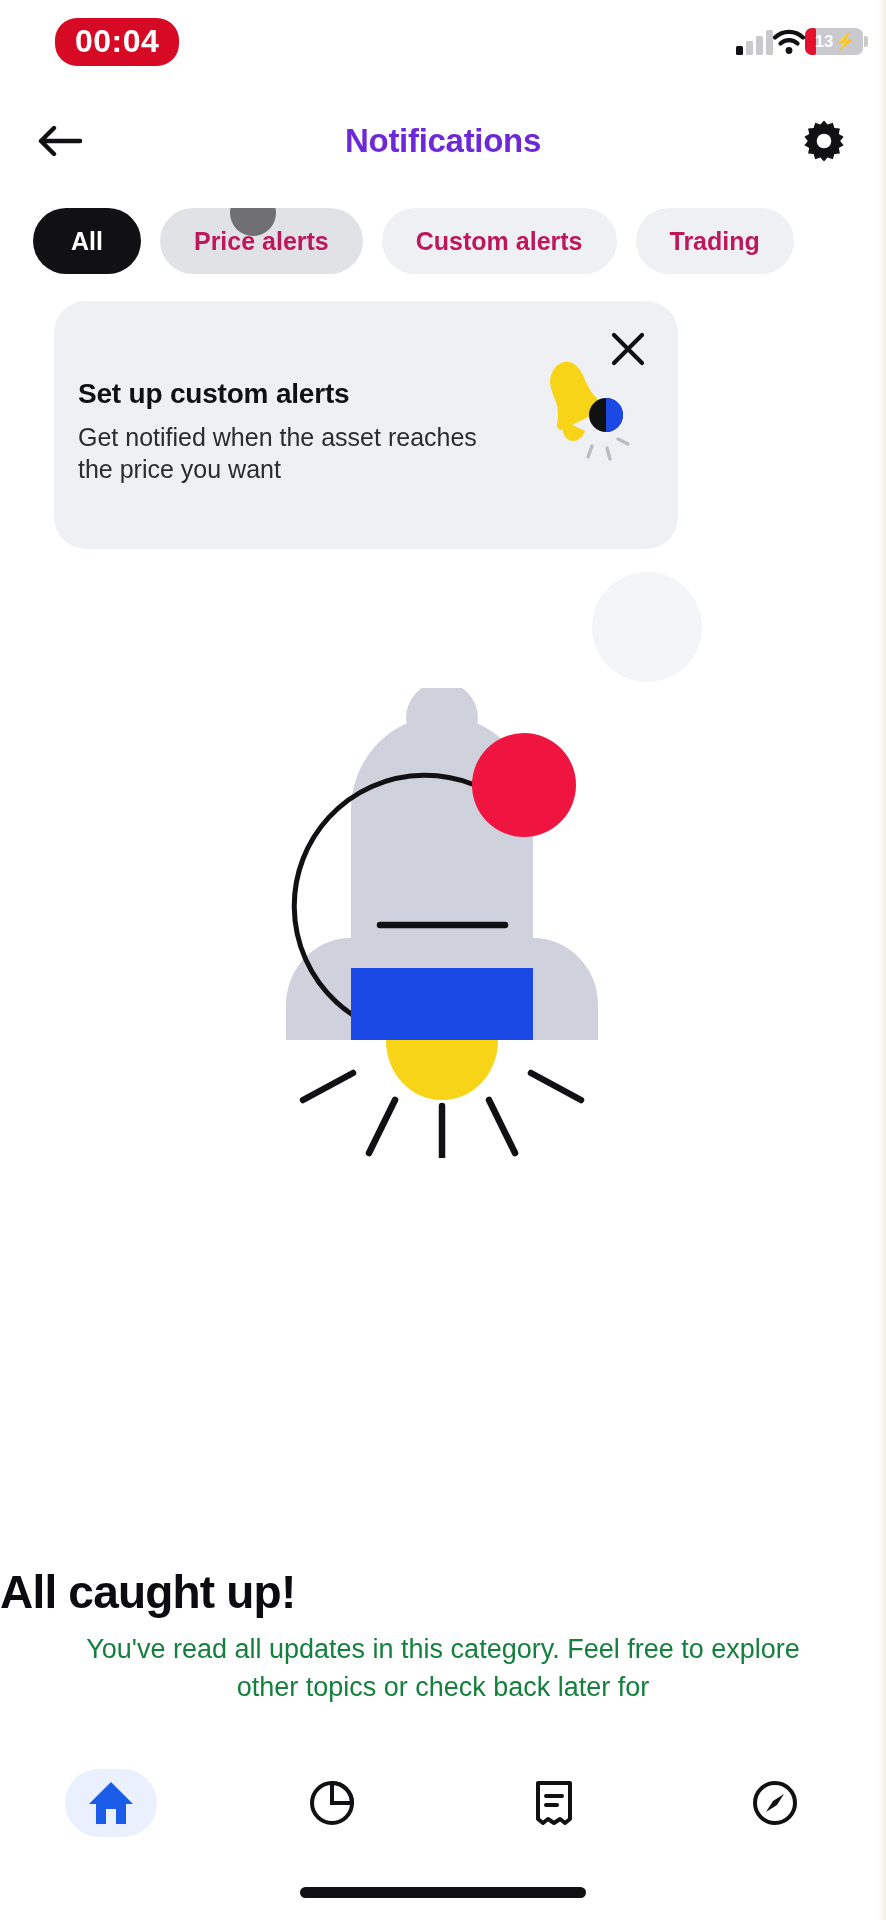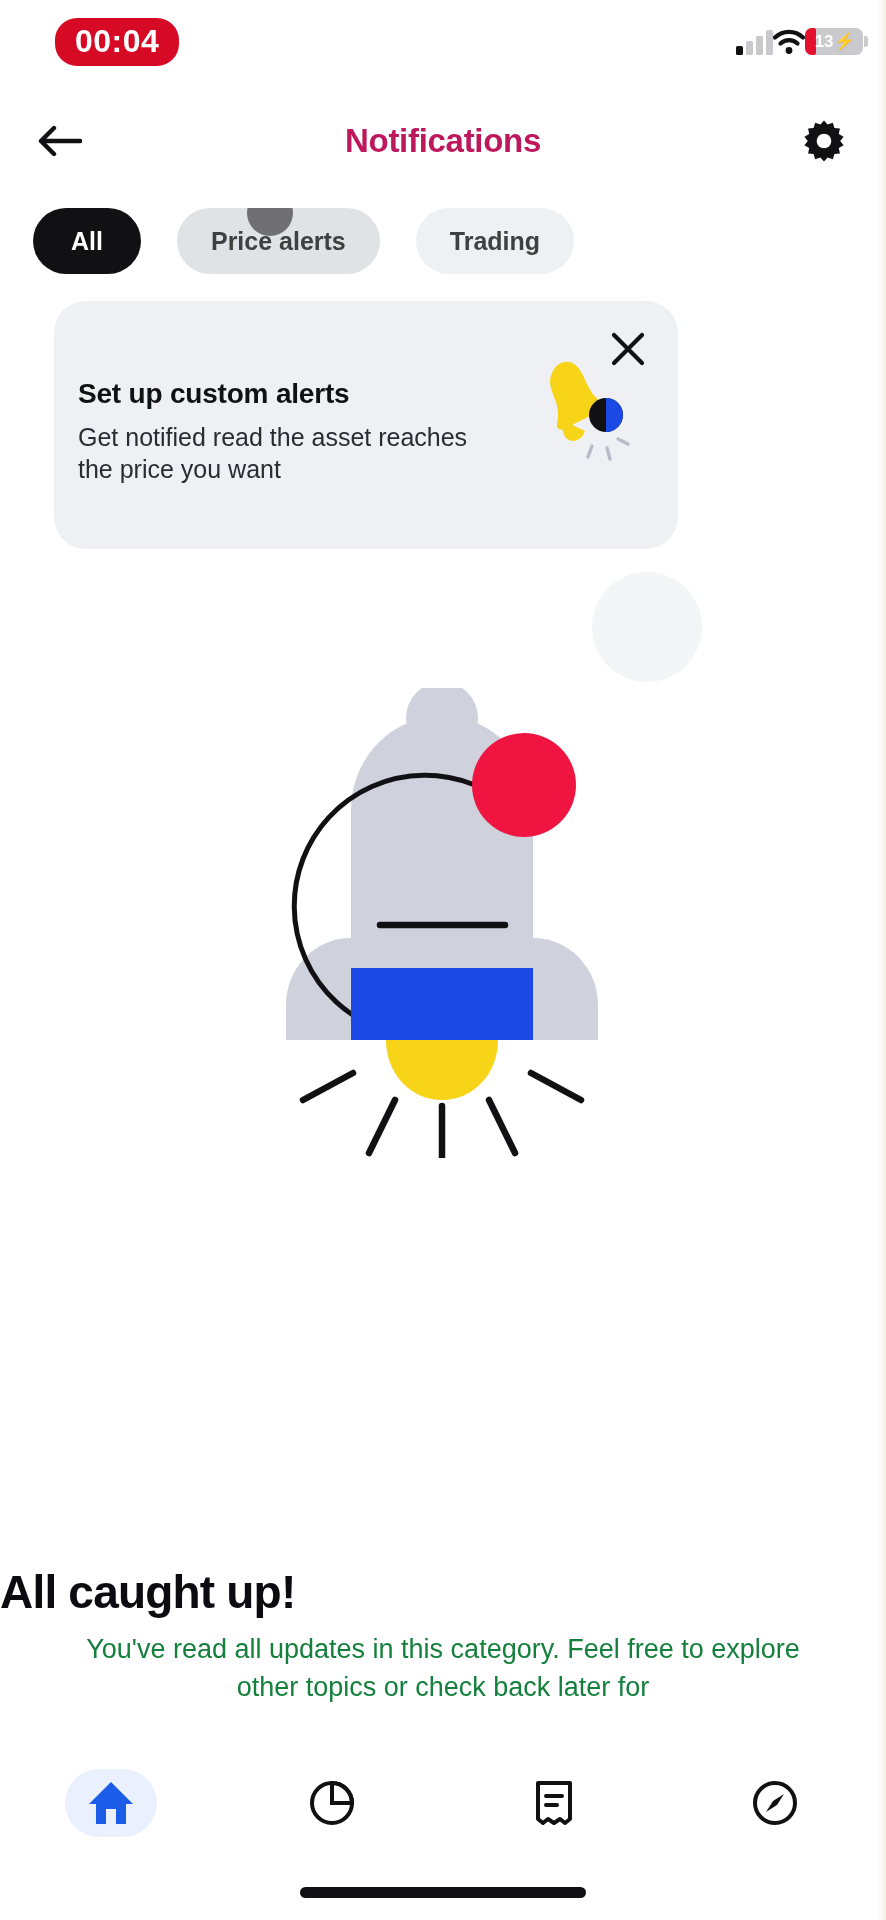--- a/index.html
+++ b/index.html
@@ -75,43 +75,43 @@
     position:absolute; top:105px; left:0; width:886px; height:72px;
     display:flex; align-items:center;
   }
   .back-btn {
     position:absolute; left:32px; top:50%; transform:translateY(-50%);
     width:56px; height:56px; display:flex; align-items:center; justify-content:center;
     cursor:pointer;
   }
   .page-title {
     width:100%; text-align:center;
-    font-size:33px; font-weight:bold; color:#be185d;
+    font-size:33px; font-weight:bold; color:#6d28d9;
     letter-spacing:-0.3px;
   }
   .gear-btn {
     position:absolute; right:34px; top:50%; transform:translateY(-50%);
     width:56px; height:56px; display:flex; align-items:center; justify-content:center;
     cursor:pointer;
   }
 
   
   .tabs {
     position:absolute; top:208px; left:0; width:886px; height:66px;
-    display:flex; align-items:flex-start; gap:36px;
+    display:flex; align-items:flex-start; gap:19px;
     padding-left:33px;
     overflow:hidden;
   }
   .tab {
     position:relative;
     flex:0 0 auto;
     height:66px;
     border-radius:33px;
     background:#eff0f3;
-    color:#404040;
+    color:#be185d;
     font-size:25px; font-weight:bold;
     display:flex; align-items:center; justify-content:center;
     padding:0 34px;
     white-space:nowrap;
     cursor:pointer;
     overflow:hidden;
   }
   .tab.active { background:#111114; color:#ffffff; padding:0 38px; }
   .tab.pressed { background:#e1e2e6; }
   .touch-dot {
@@ -244,27 +244,30 @@
 
   <div class="tabs">
     <div class="tab active">
       <span>All</span>
     </div>
     <div class="tab pressed">
       <span>Price alerts</span>
       <span class="touch-dot"></span>
     </div>
     <div class="tab">
+      <span>Custom alerts</span>
+    </div>
+    <div class="tab">
       <span>Trading</span>
     </div>
   </div>
 
   <div class="banner">
     <div class="banner-title">Set up custom alerts</div>
-    <div class="banner-sub">Get notified read the asset reaches the price you want</div>
+    <div class="banner-sub">Get notified when the asset reaches the price you want</div>
     <div class="banner-close">
       <svg width="36" height="36" viewBox="0 0 36 36">
         <path d="M4 4 L32 32 M32 4 L4 32" stroke="#111114" stroke-width="4.2" stroke-linecap="round"></path>
       </svg>
     </div>
     <div class="banner-bell">
       <svg width="112" height="112" viewBox="0 0 112 112">
         <path fill="#f7d417" d="M22 20c4-10 14-14 22-9 6 4 9 11 12 18 4 9 9 16 16 20 4 2 4 6 0 8l-38 19c-4 2-8-1-7-5 2-9 1-18-3-27-3-8-6-16-2-24z"></path>
         <path fill="#f7d417" d="M34 68c-3 8-1 16 5 19 6 3 13-1 16-9z"></path>
         <circle cx="76" cy="62" r="17" fill="#111114"></circle>

